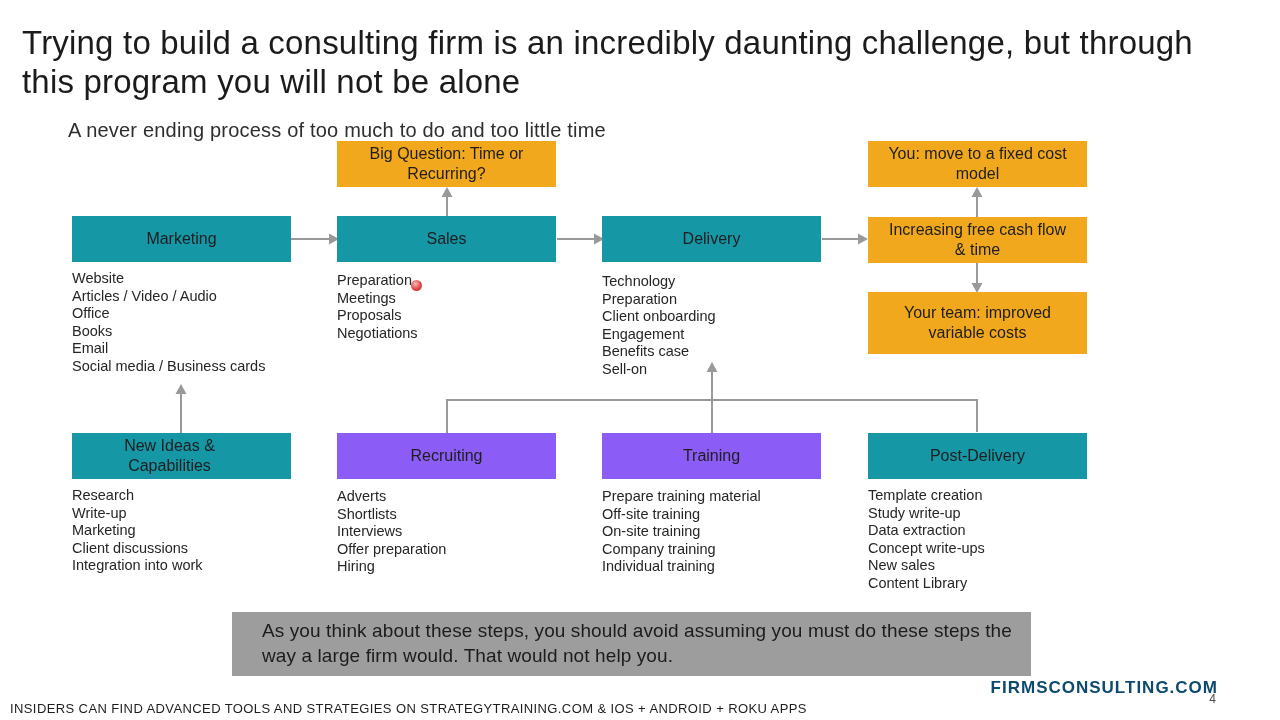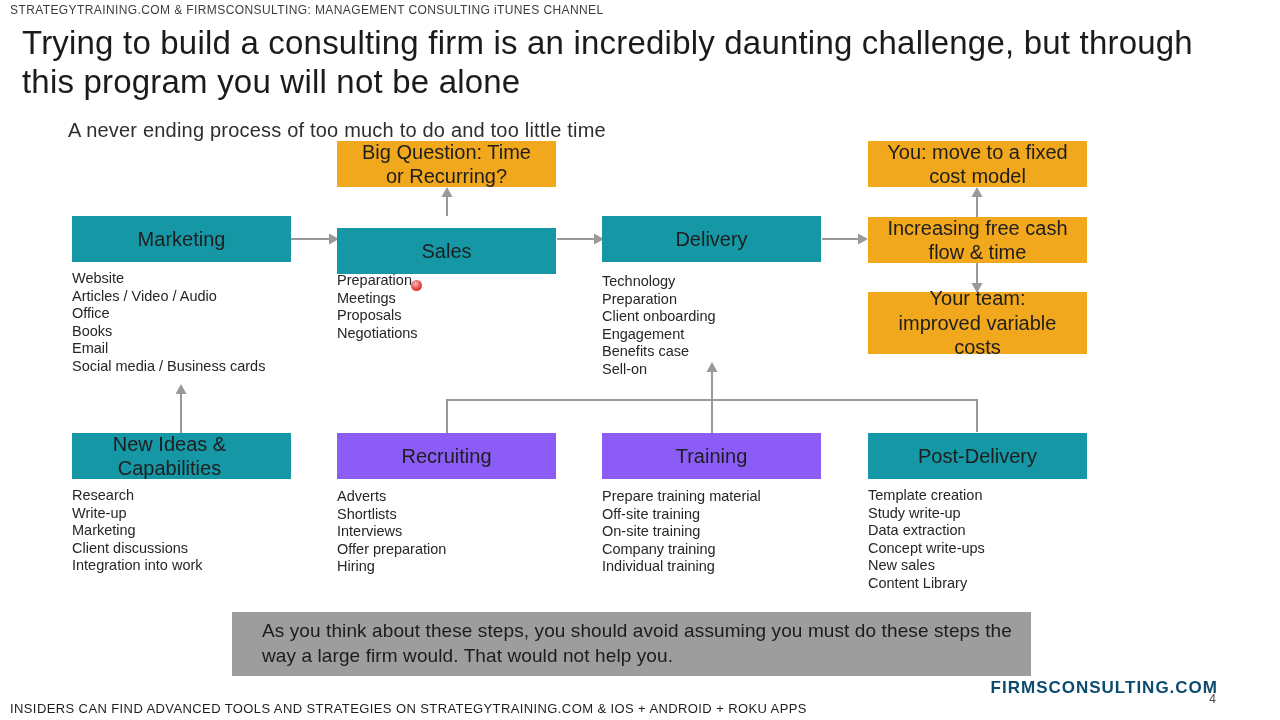--- a/index.html
+++ b/index.html
@@ -18,21 +18,21 @@
   .subtitle {
     position:absolute; left:68px; top:111px; font-size:20px; font-weight:300;
     color:#2e2e2e; letter-spacing:.2px;margin-top:8px;
   }
 
   .arrows { position:absolute; left:0; top:0; }
 
   .box {
     position:absolute; width:219px; height:46px;
     display:flex; align-items:center; justify-content:center; text-align:center;
-    font-size:20px; line-height:1.22; color:#1e1e1e; padding:0 18px;
+    font-size:16px; line-height:1.22; color:#1e1e1e; padding:0 18px;
   }
   .teal  { background:#1597A5; }
   .orange{ background:#F2A81D; }
   .grayb { background:#8b5cf6; }
   .narrow{ padding:0 44px; }
 
   .list { position:absolute; width:222px; font-size:14.5px; line-height:17.6px; color:#262626; }
 
   .laser-dot {
     position:absolute; left:411px; top:280px; width:11px; height:11px; border-radius:50%;
@@ -54,21 +54,20 @@
   }
   .page-number {
     position:absolute; right:68px; top:682px; font-size:12px; color:#4a4a4a;
   }
 </style>
 </head>
 <body>
 
 <div class="page">
 
-  <div class="channel-bar">STRATEGYTRAINING.COM &amp; FIRMSCONSULTING: MANAGEMENT CONSULTING iTUNES CHANNEL</div>
   <h1 class="title">Trying to build a consulting firm is an incredibly daunting challenge, but through this program you will not be alone</h1>
   <div class="subtitle">A never ending process of too much to do and too little time</div>
 
   <svg class="arrows" width="1280" height="720" viewBox="0 0 1280 720">
     <g stroke="#999999" stroke-width="2" fill="none">
       <path d="M291 239 H329"></path>
       <path d="M557 239 H594"></path>
       <path d="M822 239 H858"></path>
       <path d="M447 216 V197"></path>
       <path d="M977 217 V197"></path>
@@ -92,21 +91,21 @@
   <div class="box orange" style="left:337px; top:141px;">
     <span>Big Question: Time or Recurring?</span>
   </div>
   <div class="box orange" style="left:868px; top:141px;">
     <span>You: move to a fixed cost model</span>
   </div>
 
   <div class="box teal" style="left:72px; top:216px;">
     <span>Marketing</span>
   </div>
-  <div class="box teal" style="left:337px; top:216px;margin-top:12px;">
+  <div class="box teal" style="left:337px; top:216px;">
     <span>Sales</span>
   </div>
   <div class="box teal" style="left:602px; top:216px;">
     <span>Delivery</span>
   </div>
   <div class="box orange" style="left:868px; top:217px;">
     <span>Increasing free cash flow &amp; time</span>
   </div>
   <div class="box orange" style="left:868px; top:292px; height:62px;">
     <span>Your team: improved variable costs</span>

